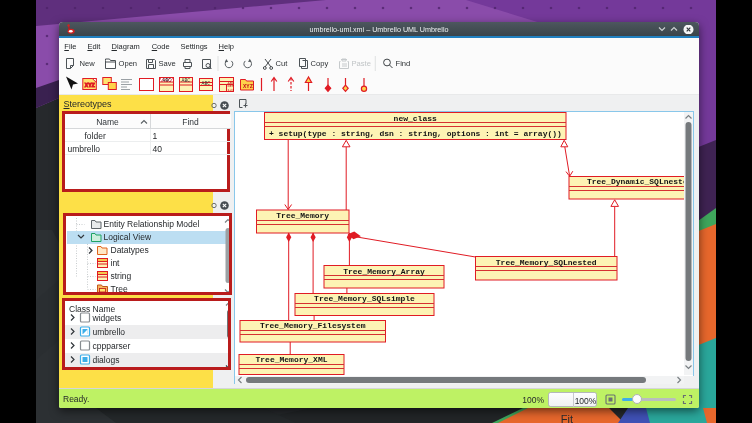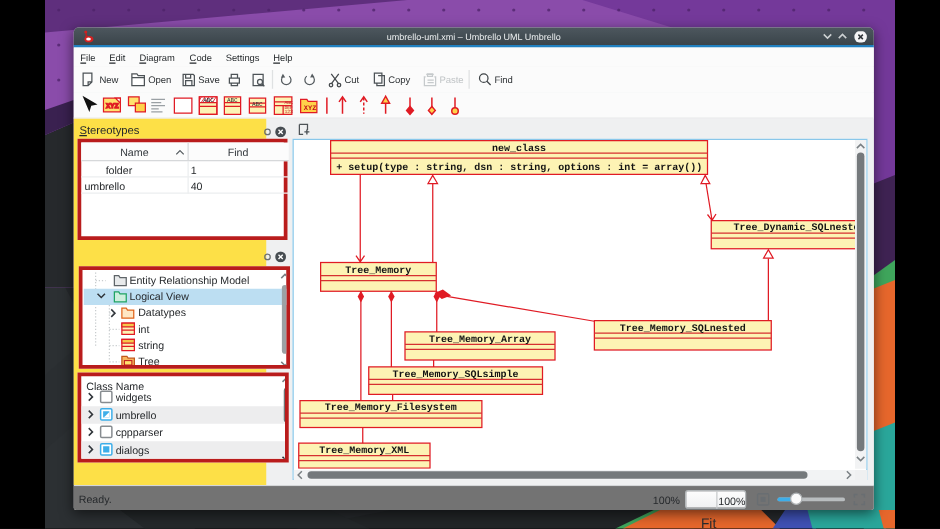--- a/index.html
+++ b/index.html
@@ -18,21 +18,21 @@
 .mi{position:absolute;top:3.5px;font-size:7.5px;color:#25292c;}
 #toolbar1{left:0;top:31px;width:640px;height:21px;background:#fbfbfb;}
 #toolbar2{left:0;top:52px;width:640px;height:21px;background:#fbfbfb;border-bottom:1px solid #e8e9ea;}
 
 #dock{left:0;top:73px;width:154px;height:293px;background:#fde047;}
 .dtitle{position:absolute;font-size:9px;color:#25292c;}
 .dframe{position:absolute;background:#fff;border:3px solid #b91c1c;}
 
 #canv{left:174px;top:73px;width:466px;height:293px;background:#eff0f1;}
 
-#status{left:0;top:366px;width:640px;height:20px;background:#737373;border-top:1px solid #d4d6d8;border-radius:0 0 2px 2px;padding-left:20px;}
+#status{left:0;top:366px;width:640px;height:20px;background:#bef264;border-top:1px solid #d4d6d8;border-radius:0 0 2px 2px;padding-left:20px;}
 </style>
 </head>
 <body>
 <div id="stage">
   <svg id="desk" class="abs" width="680" height="423" viewBox="0 0 680 423">
     <defs>
       <pattern id="dots" width="28" height="28" patternUnits="userSpaceOnUse">
         <circle cx="11" cy="8" r="1.3" fill="#4c2168" opacity="0.75"></circle>
       </pattern>
     </defs>

